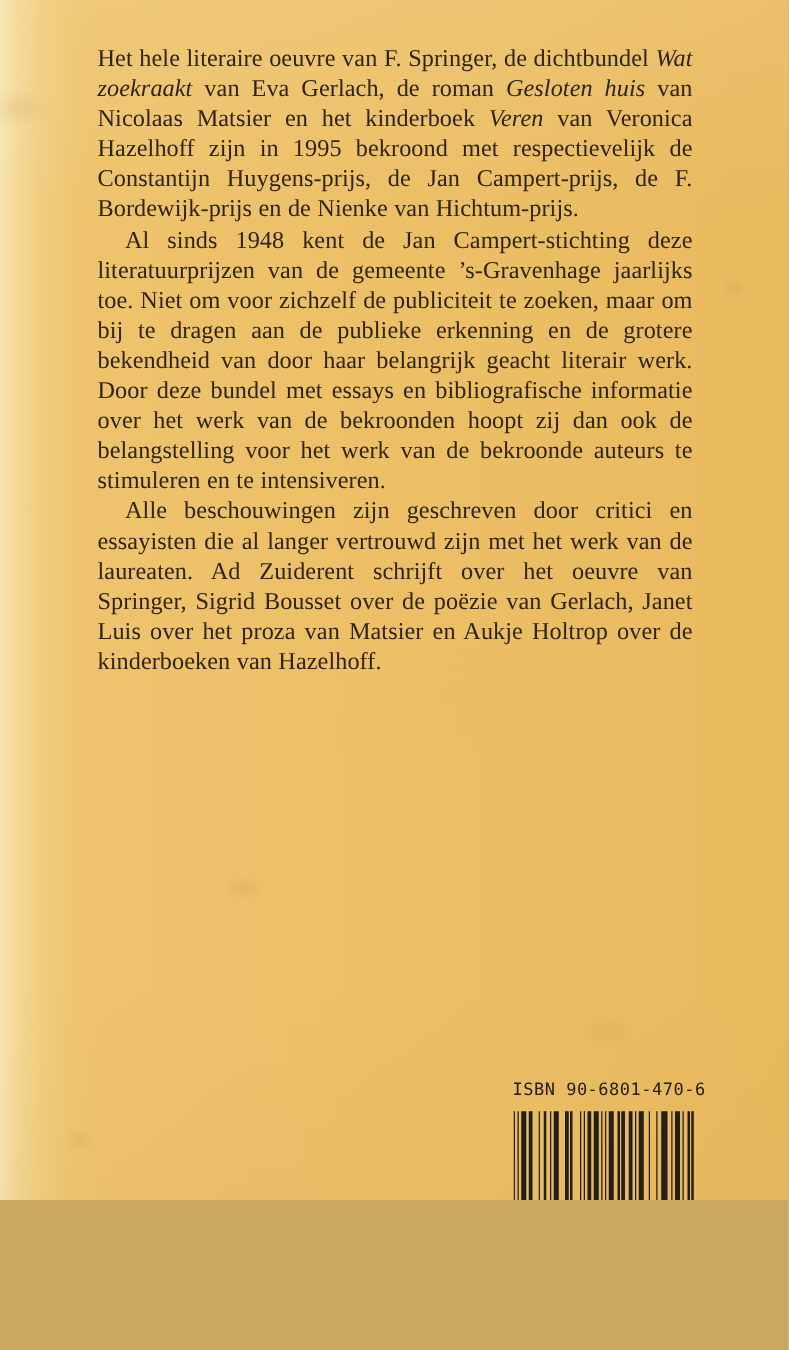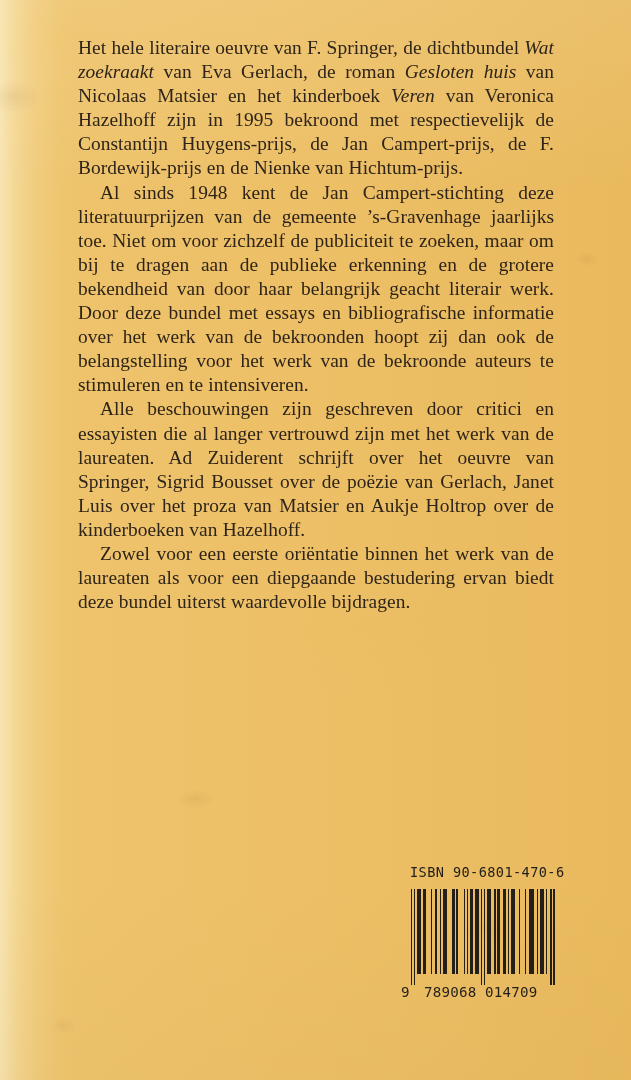--- a/index.html
+++ b/index.html
@@ -3,21 +3,21 @@
 <meta charset="utf-8">
 <style>
   html, body {
     margin: 0;
     padding: 0;
     background: #c9a95e;
   }
   #cover {
     position: relative;
     width: 631px;
-    height: 1080px;
+    height: 960px;
     overflow: hidden;
     background:
       linear-gradient(90deg,
         rgba(255,248,222,0.55) 0px,
         rgba(255,245,215,0.30) 14px,
         rgba(255,240,205,0.10) 34px,
         rgba(255,235,195,0.00) 60px),
       linear-gradient(90deg,
         #f0cd7d 0%,
         #eec36c 12%,
@@ -126,21 +126,20 @@
 
 <div id="cover">
 
   <div class="grain"></div>
   <div class="sheen"></div>
 
   <div id="blurb">
       <p class="first"><span>Het hele literaire oeuvre van F. Springer, de dichtbundel </span><i>Wat zoekraakt</i><span> van Eva Gerlach, de roman </span><i>Gesloten huis</i><span> van Nicolaas Matsier en het kinderboek </span><i>Veren</i><span> van Veronica Hazelhoff zijn in 1995 bekroond met respectievelijk de Constantijn Huygens-prijs, de Jan Campert-prijs, de F. Bordewijk-prijs en de Nienke van Hichtum-prijs.</span></p>
       <p><span>Al sinds 1948 kent de Jan Campert-stichting deze literatuurprijzen van de gemeente ’s-Gravenhage jaarlijks toe. Niet om voor zichzelf de publiciteit te zoeken, maar om bij te dragen aan de publieke erkenning en de grotere bekendheid van door haar belangrijk geacht literair werk. Door deze bundel met essays en bibliografische informatie over het werk van de bekroonden hoopt zij dan ook de belangstelling voor het werk van de bekroonde auteurs te stimuleren en te intensiveren.</span></p>
       <p><span>Alle beschouwingen zijn geschreven door critici en essayisten die al langer vertrouwd zijn met het werk van de laureaten. Ad Zuiderent schrijft over het oeuvre van Springer, Sigrid Bousset over de poëzie van Gerlach, Janet Luis over het proza van Matsier en Aukje Holtrop over de kinderboeken van Hazelhoff.</span></p>
-      <p><span>Zowel voor een eerste oriëntatie binnen het werk van de laureaten als voor een diepgaande bestudering ervan biedt deze bundel uiterst waardevolle bijdragen.</span></p>
     </div>
 
   <div id="barcode-block">
     <div id="isbn-text">ISBN 90-6801-470-6</div>
 
     <div id="barcode">
         <div class="bar guard" style="left: 0px; width: 1.33579px; background: rgb(36, 31, 24);"></div>
         <div class="bar guard" style="left: 3.03158px; width: 1.33579px; background: rgb(36, 31, 24);"></div>
         <div class="bar normal" style="left: 6.06316px; width: 4.36737px; background: rgb(36, 31, 24);"></div>
         <div class="bar normal" style="left: 12.1263px; width: 2.85158px; background: rgb(36, 31, 24);"></div>

